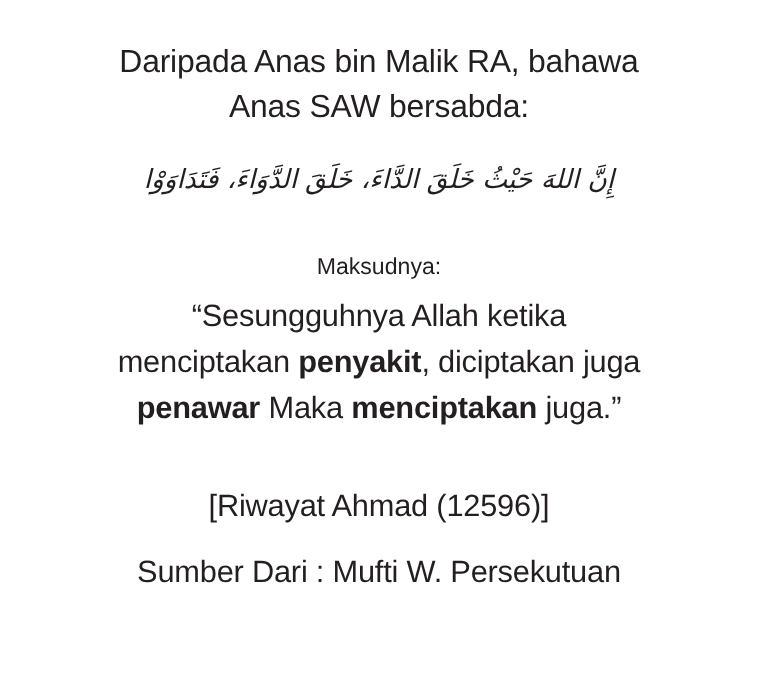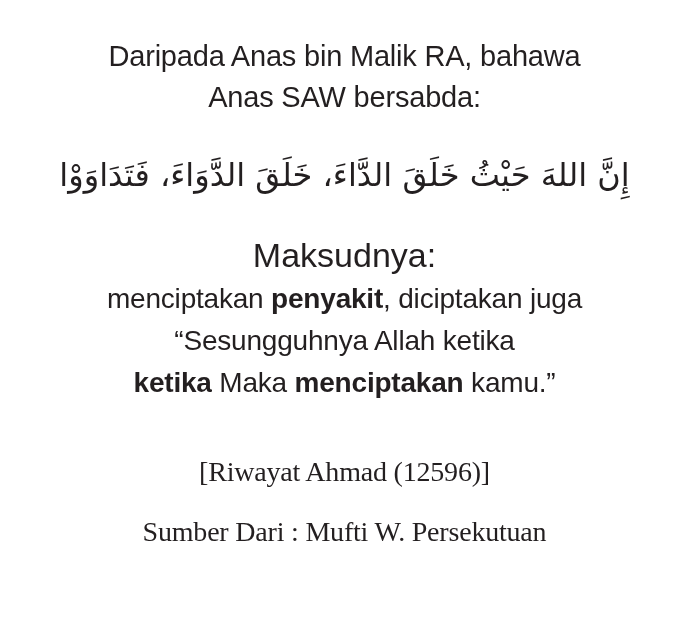--- a/index.html
+++ b/index.html
@@ -36,72 +36,72 @@
     font-size: 29px;
     line-height: 41px;
     letter-spacing: -0.2px;
     margin-top: 2px;
   }
   
   .arabic {
     direction: rtl;
     unicode-bidi: bidi-override;
     font-family: "DejaVu Sans", sans-serif;
-    font-size: 32px;
+    font-size: 24px;
     line-height: 34px;
-    margin-top: 40px;
+    margin-top: 28px;
     white-space: nowrap;
+    font-style: italic;
   }
   
   .meaning-head {
-    font-size: 34px;
+    font-size: 21px;
     line-height: 38px;
     margin-top: 44px;
   }
   .meaning-body {
     font-size: 28px;
     line-height: 42px;
     margin-top: 4px;
     letter-spacing: -0.2px;
   }
   .meaning-body b {
     font-weight: bold;
   }
   .source {
     font-size: 28px;
     line-height: 40px;
     margin-top: 48px;
     letter-spacing: -0.2px;
-    font-family: Liberation Serif, serif;
   }
   .source .line + .line {
     margin-top: 20px;
   }
 </style>
 </head>
 <body>
 
 <div class="page">
 
   <div class="block intro">
     <span class="line">Daripada Anas bin Malik RA, bahawa</span>
     <span class="line">Anas SAW bersabda:</span>
   </div>
 
   <div class="block arabic">إِنَّ اللهَ حَيْثُ خَلَقَ الدَّاءَ، خَلَقَ الدَّوَاءَ، فَتَدَاوَوْا</div>
 
   <div class="block meaning-head">Maksudnya:</div>
 
   <div class="block meaning-body">
+    <span class="line">“Sesungguhnya Allah ketika</span>
     <span class="line">
       <span>menciptakan </span><b>penyakit</b><span>, diciptakan juga</span>
     </span>
-    <span class="line">“Sesungguhnya Allah ketika</span>
     <span class="line">
-      <b>ketika</b><span> Maka </span><b>menciptakan</b><span> kamu.”</span>
+      <b>penawar</b><span> Maka </span><b>menciptakan</b><span> juga.”</span>
     </span>
   </div>
 
   <div class="block source">
     <span class="line">[Riwayat Ahmad (12596)]</span>
     <span class="line">Sumber Dari : Mufti W. Persekutuan</span>
   </div>
 
 </div>
 

